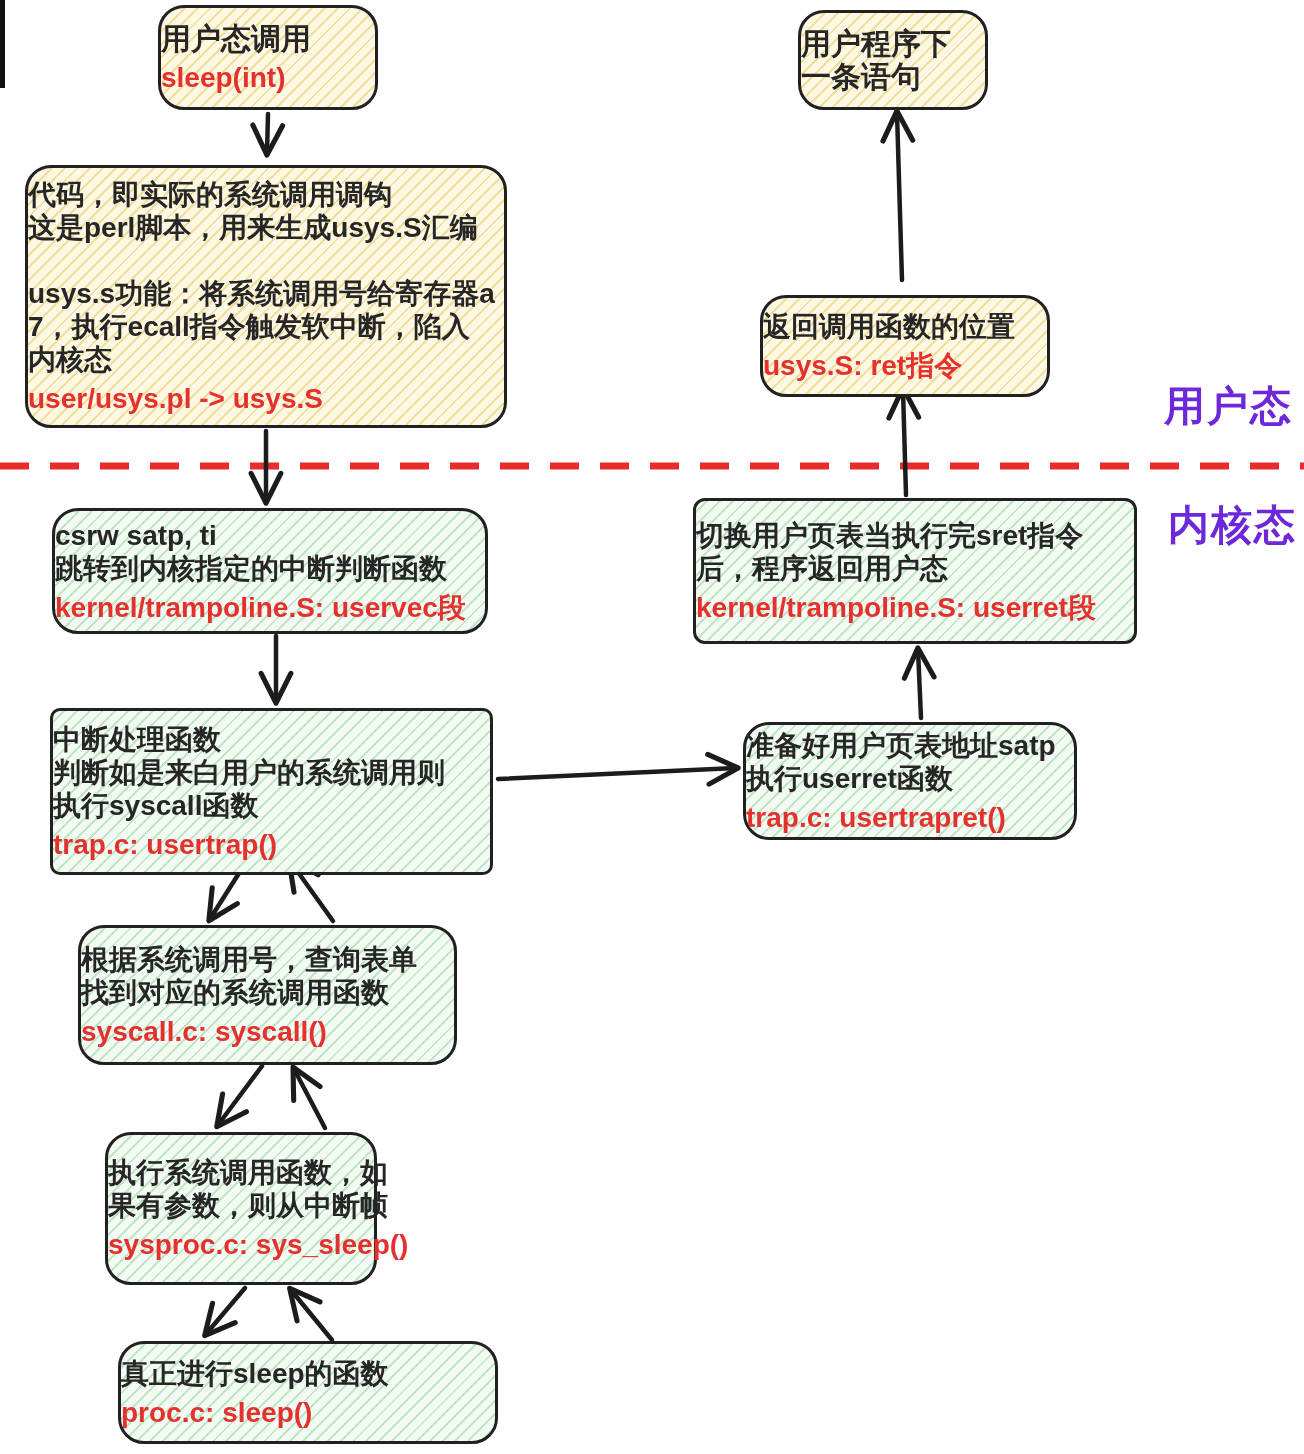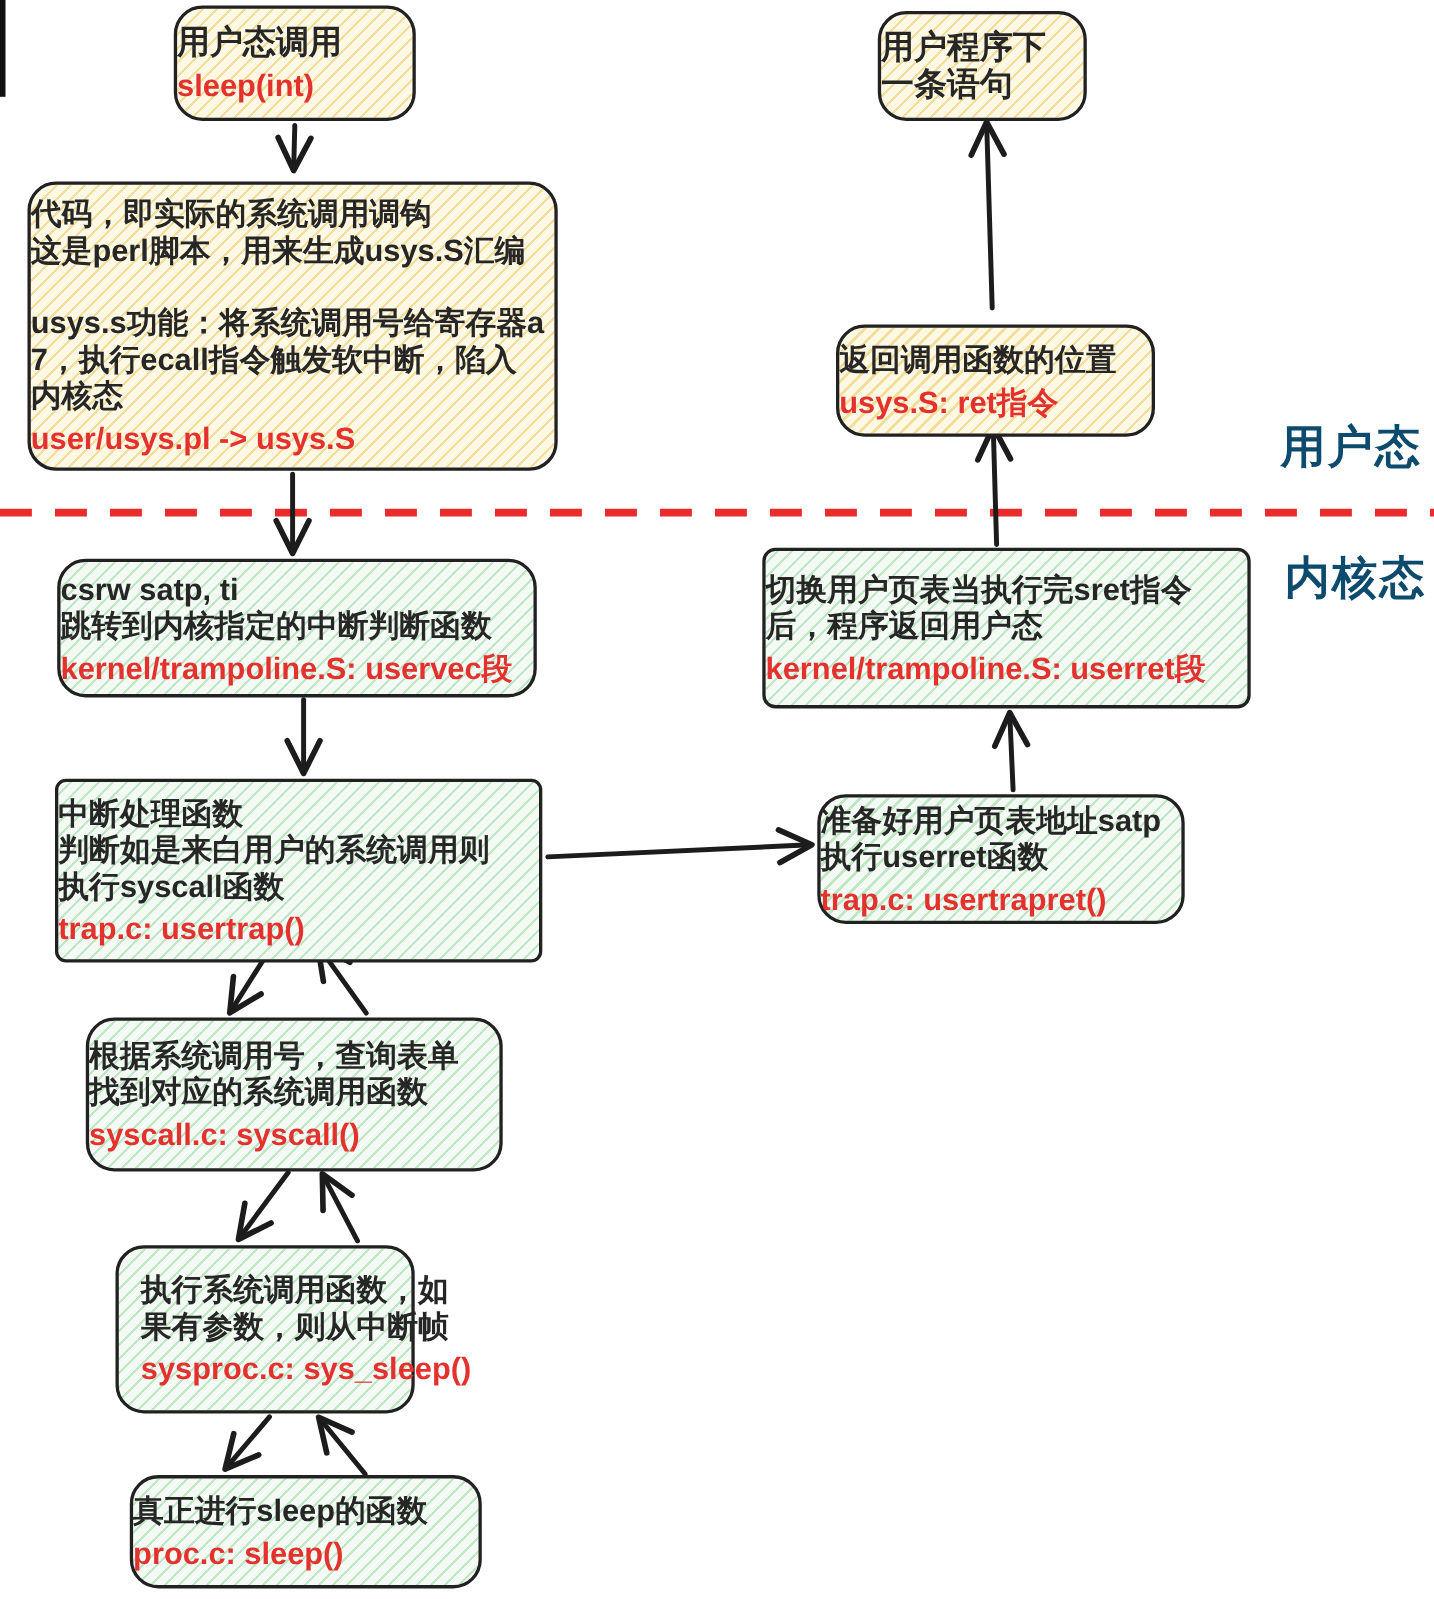--- a/index.html
+++ b/index.html
@@ -15,21 +15,21 @@
   }
   .user{
     background:repeating-linear-gradient(135deg, rgba(236,200,96,0) 0 7px, rgba(236,200,96,.55) 7px 9px), #fdf8e4;
   }
   .kernel{
     background:repeating-linear-gradient(135deg, rgba(110,200,120,0) 0 7px, rgba(110,200,120,.38) 7px 9px), #f3faf3;
   }
   .tline{font-size:28px;line-height:33px;min-height:33px;white-space:nowrap;}
   .code{font-size:28px;line-height:33px;font-weight:700;color:#e4312e;margin-top:6px;white-space:nowrap;}
   #node-user-call .tline, #node-next-stmt .tline{font-size:30px;}
-  .big-label{position:absolute;font-size:41px;font-weight:700;color:#0c4a6e;letter-spacing:2px;}
+  .big-label{position:absolute;font-size:41px;font-weight:700;color:#6d28d9;letter-spacing:2px;}
   #connector-layer{position:absolute;left:0;top:0;pointer-events:none;}
   #edge-artifact{position:absolute;left:0;top:0;width:5px;height:88px;background:#111;}
 </style>
 </head>
 <body>
 
 <div id="canvas">
 
   <div id="edge-artifact"></div>
 
@@ -93,27 +93,27 @@
     <div class="tline">执行syscall函数</div>
     <div class="code">trap.c: usertrap()</div>
   </div>
 
   <div class="node kernel" id="node-syscall" style="left:78px;top:925px;width:379px;height:140px;">
     <div class="tline">根据系统调用号，查询表单</div>
     <div class="tline">找到对应的系统调用函数</div>
     <div class="code">syscall.c: syscall()</div>
   </div>
 
-  <div class="node kernel" id="node-sys-sleep" style="left:105px;top:1132px;width:272px;height:153px;padding-left:20px;">
+  <div class="node kernel" id="node-sys-sleep" style="left:105px;top:1132px;width:272px;height:153px;">
     <div class="tline">执行系统调用函数，如</div>
     <div class="tline">果有参数，则从中断帧</div>
     <div class="code">sysproc.c: sys_sleep()</div>
   </div>
 
-  <div class="node kernel" id="node-sleep-fn" style="left:118px;top:1341px;width:320px;height:103px;">
+  <div class="node kernel" id="node-sleep-fn" style="left:118px;top:1341px;width:380px;height:103px;">
     <div class="tline">真正进行sleep的函数</div>
     <div class="code">proc.c: sleep()</div>
   </div>
 
   <div class="node user" id="node-next-stmt" style="left:798px;top:10px;width:190px;height:100px;">
     <div class="tline">用户程序下</div>
     <div class="tline">一条语句</div>
   </div>
 
   <div class="node user" id="node-ret" style="left:760px;top:283px;width:290px;height:102px;margin-top:12px;">

